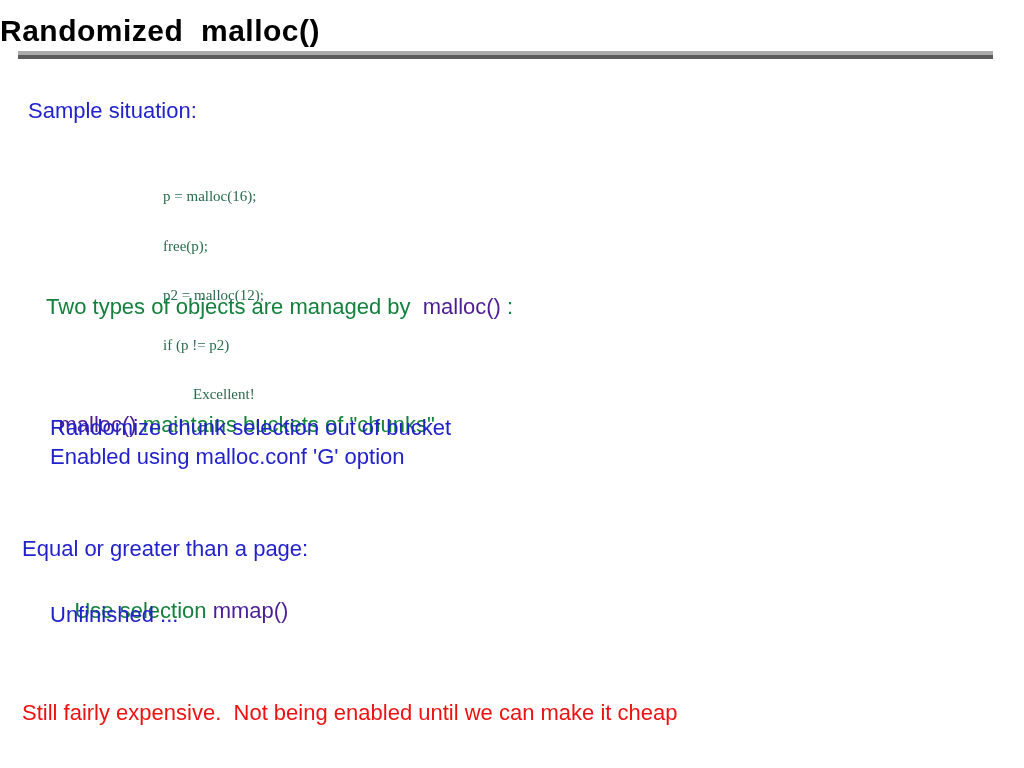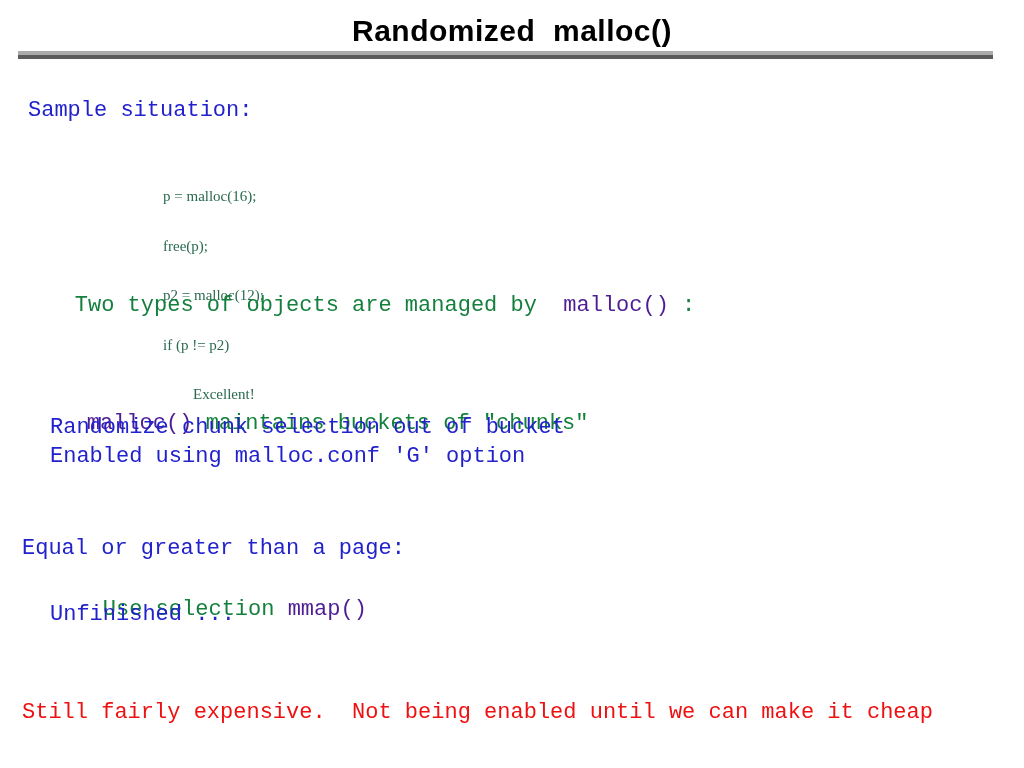--- a/index.html
+++ b/index.html
@@ -15,42 +15,41 @@
     position: relative;
     width: 1024px;
     height: 768px;
     background: #ffffff;
   }
   .title {
     position: absolute;
     top: 14px;
     left: 0;
     width: 1024px;
-    text-align: center;
+    text-align: left;
     font-size: 30px;
     font-weight: bold;
     color: #000000;
     letter-spacing: 0.5px;
     white-space: pre;
   }
   .title-rule {
     position: absolute;
     top: 51px;
     left: 18px;
     width: 975px;
     height: 4px;
     background: #ababab;
     border-bottom: 4px solid #5c5c5c;
   }
   .line {
     position: absolute;
     font-size: 22px;
     color: #2222cc;
     white-space: pre;
-    font-family: Liberation Mono, monospace;
   }
   .blue  { color: #15803d; }
   .green { color: #4c1d95; }
   .red   { color: #ee1111; }
   .code-block {
     position: absolute;
     top: 155px;
     left: 163px;
     font-family: Liberation Serif, serif;
     font-size: 15px;

